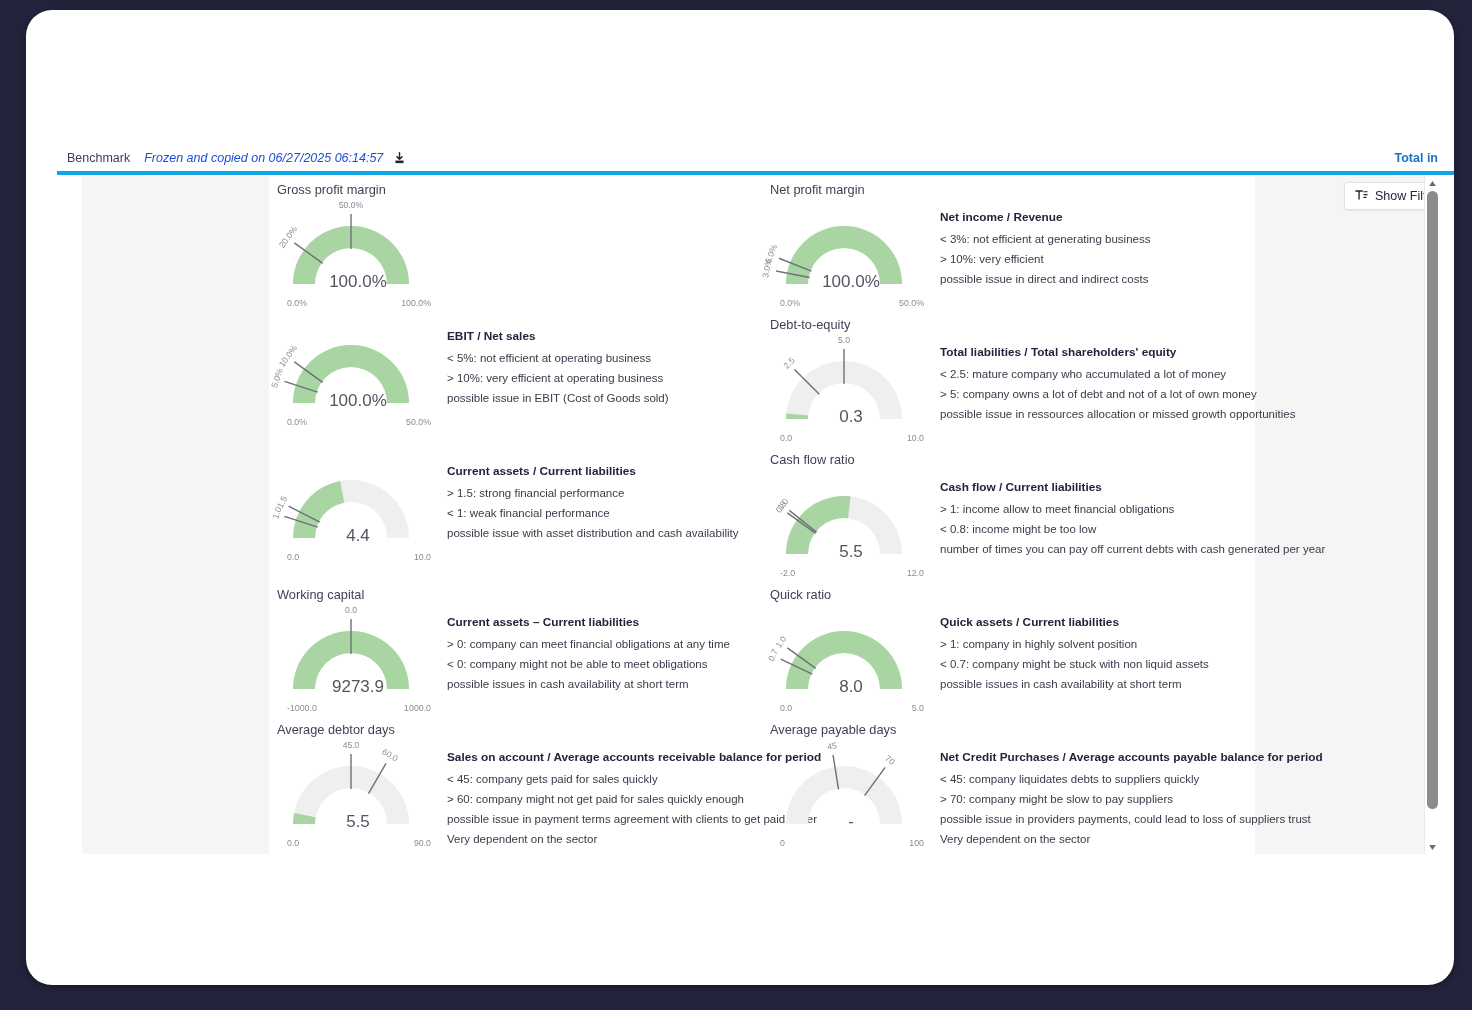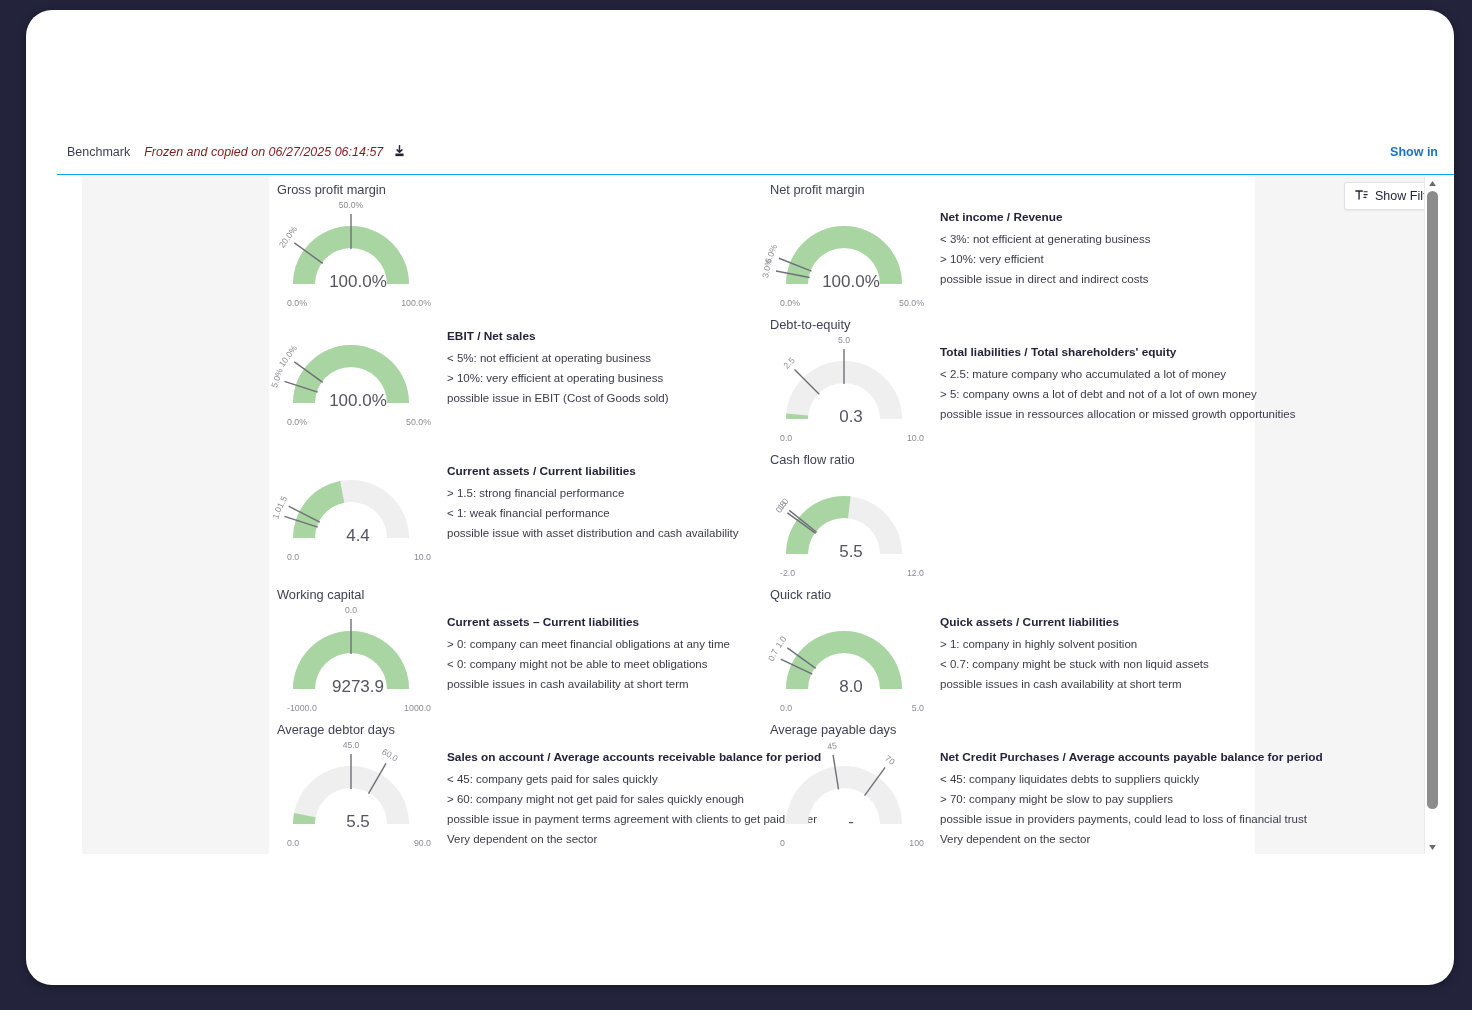--- a/index.html
+++ b/index.html
@@ -31,35 +31,35 @@
     box-shadow: 0 2px 10px rgba(0,0,0,0.35);
   }
   
   #appbar {
     position: absolute;
     left: 31px;
     top: 135px;
     width: 1397px;
     height: 30px;
     background: #ffffff;
-    border-bottom: 1px solid #0ea5e9;
+    border-bottom: 4px solid #0ea5e9;
     display: flex;
-    align-items: flex-start;
+    align-items: center;
     padding: 0 0 0 10px;
     box-sizing: border-box;
   }
   .bc-title {
     font-size: 12.5px;
     color: #3d3d56;
     margin-right: 14px;
     white-space: nowrap;
   }
   .bc-frozen {
     font-size: 12.5px;
-    color: #7f1d1d;
+    color: #1d4ed8;
     font-style: italic;
     white-space: nowrap;
   }
   .dl-icon {
     margin-left: 10px;
     display: inline-flex;
     align-items: center;
     cursor: pointer;
   }
   .signin {
@@ -232,21 +232,21 @@
 
     <div id="appbar">
       <span class="bc-title">Benchmark</span>
       <span class="bc-frozen">Frozen and copied on 06/27/2025 06:14:57</span>
       <span class="dl-icon">
         <svg width="13" height="13" viewBox="0 0 16 16">
           <path d="M8 1 L8 8 M5 6 L8 9 L11 6" stroke="#23233c" stroke-width="1.8" fill="none" stroke-linecap="round" stroke-linejoin="round"></path>
           <rect x="3" y="10.5" width="10" height="3.2" fill="#23233c"></rect>
         </svg>
       </span>
-      <span class="signin">Show in</span>
+      <span class="signin">Total in</span>
     </div>
 
     <div id="content">
 
       <div id="filters-btn">
         <span>
           <svg width="13" height="12" viewBox="0 0 16 14">
             <path d="M1 2 H9 M5 2 V12" stroke="#23233c" stroke-width="1.7" fill="none" stroke-linecap="round"></path>
             <path d="M11 3 H15 M11 6.5 H15 M11 10 H13.5" stroke="#23233c" stroke-width="1.4" fill="none" stroke-linecap="round"></path>
           </svg>
@@ -382,20 +382,26 @@
                       <path d="M 10 86 A 58 58 0 0 1 74.54567032266193 28.37054398983951 L 72.06282985544533 50.229992821279694 A 36 36 0 0 0 32 86 Z" fill="#a8d5a2"></path>
                       <line x1="39.68440519687684" y1="65.42751616976344" x2="11.36881039375367" y2="44.855032339526886" stroke="#6f6f78" stroke-width="1.4"></line>
                       <line x1="40.63589811361895" y1="64.17785693494433" x2="13.271796227237907" y2="42.35571386988866" stroke="#6f6f78" stroke-width="1.4"></line>
                     </svg>
                     <span class="tick-label" style="left: -8.10333px; top: 34.1528px; width: 26px; text-align: center; transform: rotate(-54deg);">0.8</span>
                     <span class="tick-label" style="left: -5.98286px; top: 31.3678px; width: 26px; text-align: center; transform: rotate(-51.4286deg);">1.0</span>
                     <div class="gauge-value">5.5</div>
                     <div class="axis-min">-2.0</div>
                     <div class="axis-max">12.0</div>
                   </div>
+                  <div class="desc">
+                    <div class="desc-head">Cash flow / Current liabilities</div>
+                    <div class="desc-line">&gt; 1: income allow to meet financial obligations</div>
+                    <div class="desc-line">&lt; 0.8: income might be too low</div>
+                    <div class="desc-line">number of times you can pay off current debts with cash generated per year</div>
+                  </div>
                 </div>
               </div>
             </div>
             <div class="row">
               <div class="metric">
                 <div class="metric-title">Working capital</div>
                 <div class="metric-body">
                   <div class="gauge-wrap">
                     <svg width="150" height="96" viewBox="0 0 150 96" class="gauge-svg">
                       <path d="M 10 86 A 58 58 0 0 1 126 85.99999999999999 L 104 85.99999999999999 A 36 36 0 0 0 32 86 Z" fill="#efefef"></path>
@@ -479,21 +485,21 @@
                     <span class="tick-label" style="left: 42.7981px; top: 2.96031px; width: 26px; text-align: center; transform: rotate(-9deg);">45</span>
                     <span class="tick-label" style="left: 100.847px; top: 16.8967px; width: 26px; text-align: center; transform: rotate(36deg);">70</span>
                     <div class="gauge-value">-</div>
                     <div class="axis-min">0</div>
                     <div class="axis-max">100</div>
                   </div>
                   <div class="desc">
                     <div class="desc-head">Net Credit Purchases / Average accounts payable balance for period</div>
                     <div class="desc-line">&lt; 45: company liquidates debts to suppliers quickly</div>
                     <div class="desc-line">&gt; 70: company might be slow to pay suppliers</div>
-                    <div class="desc-line">possible issue in providers payments, could lead to loss of financial trust</div>
+                    <div class="desc-line">possible issue in providers payments, could lead to loss of suppliers trust</div>
                     <div class="desc-line">Very dependent on the sector</div>
                     <div class="desc-line">Best if compared with competitors</div>
                   </div>
                 </div>
               </div>
             </div>
           </div>
       </div>
 
       <div id="scrollbar">

